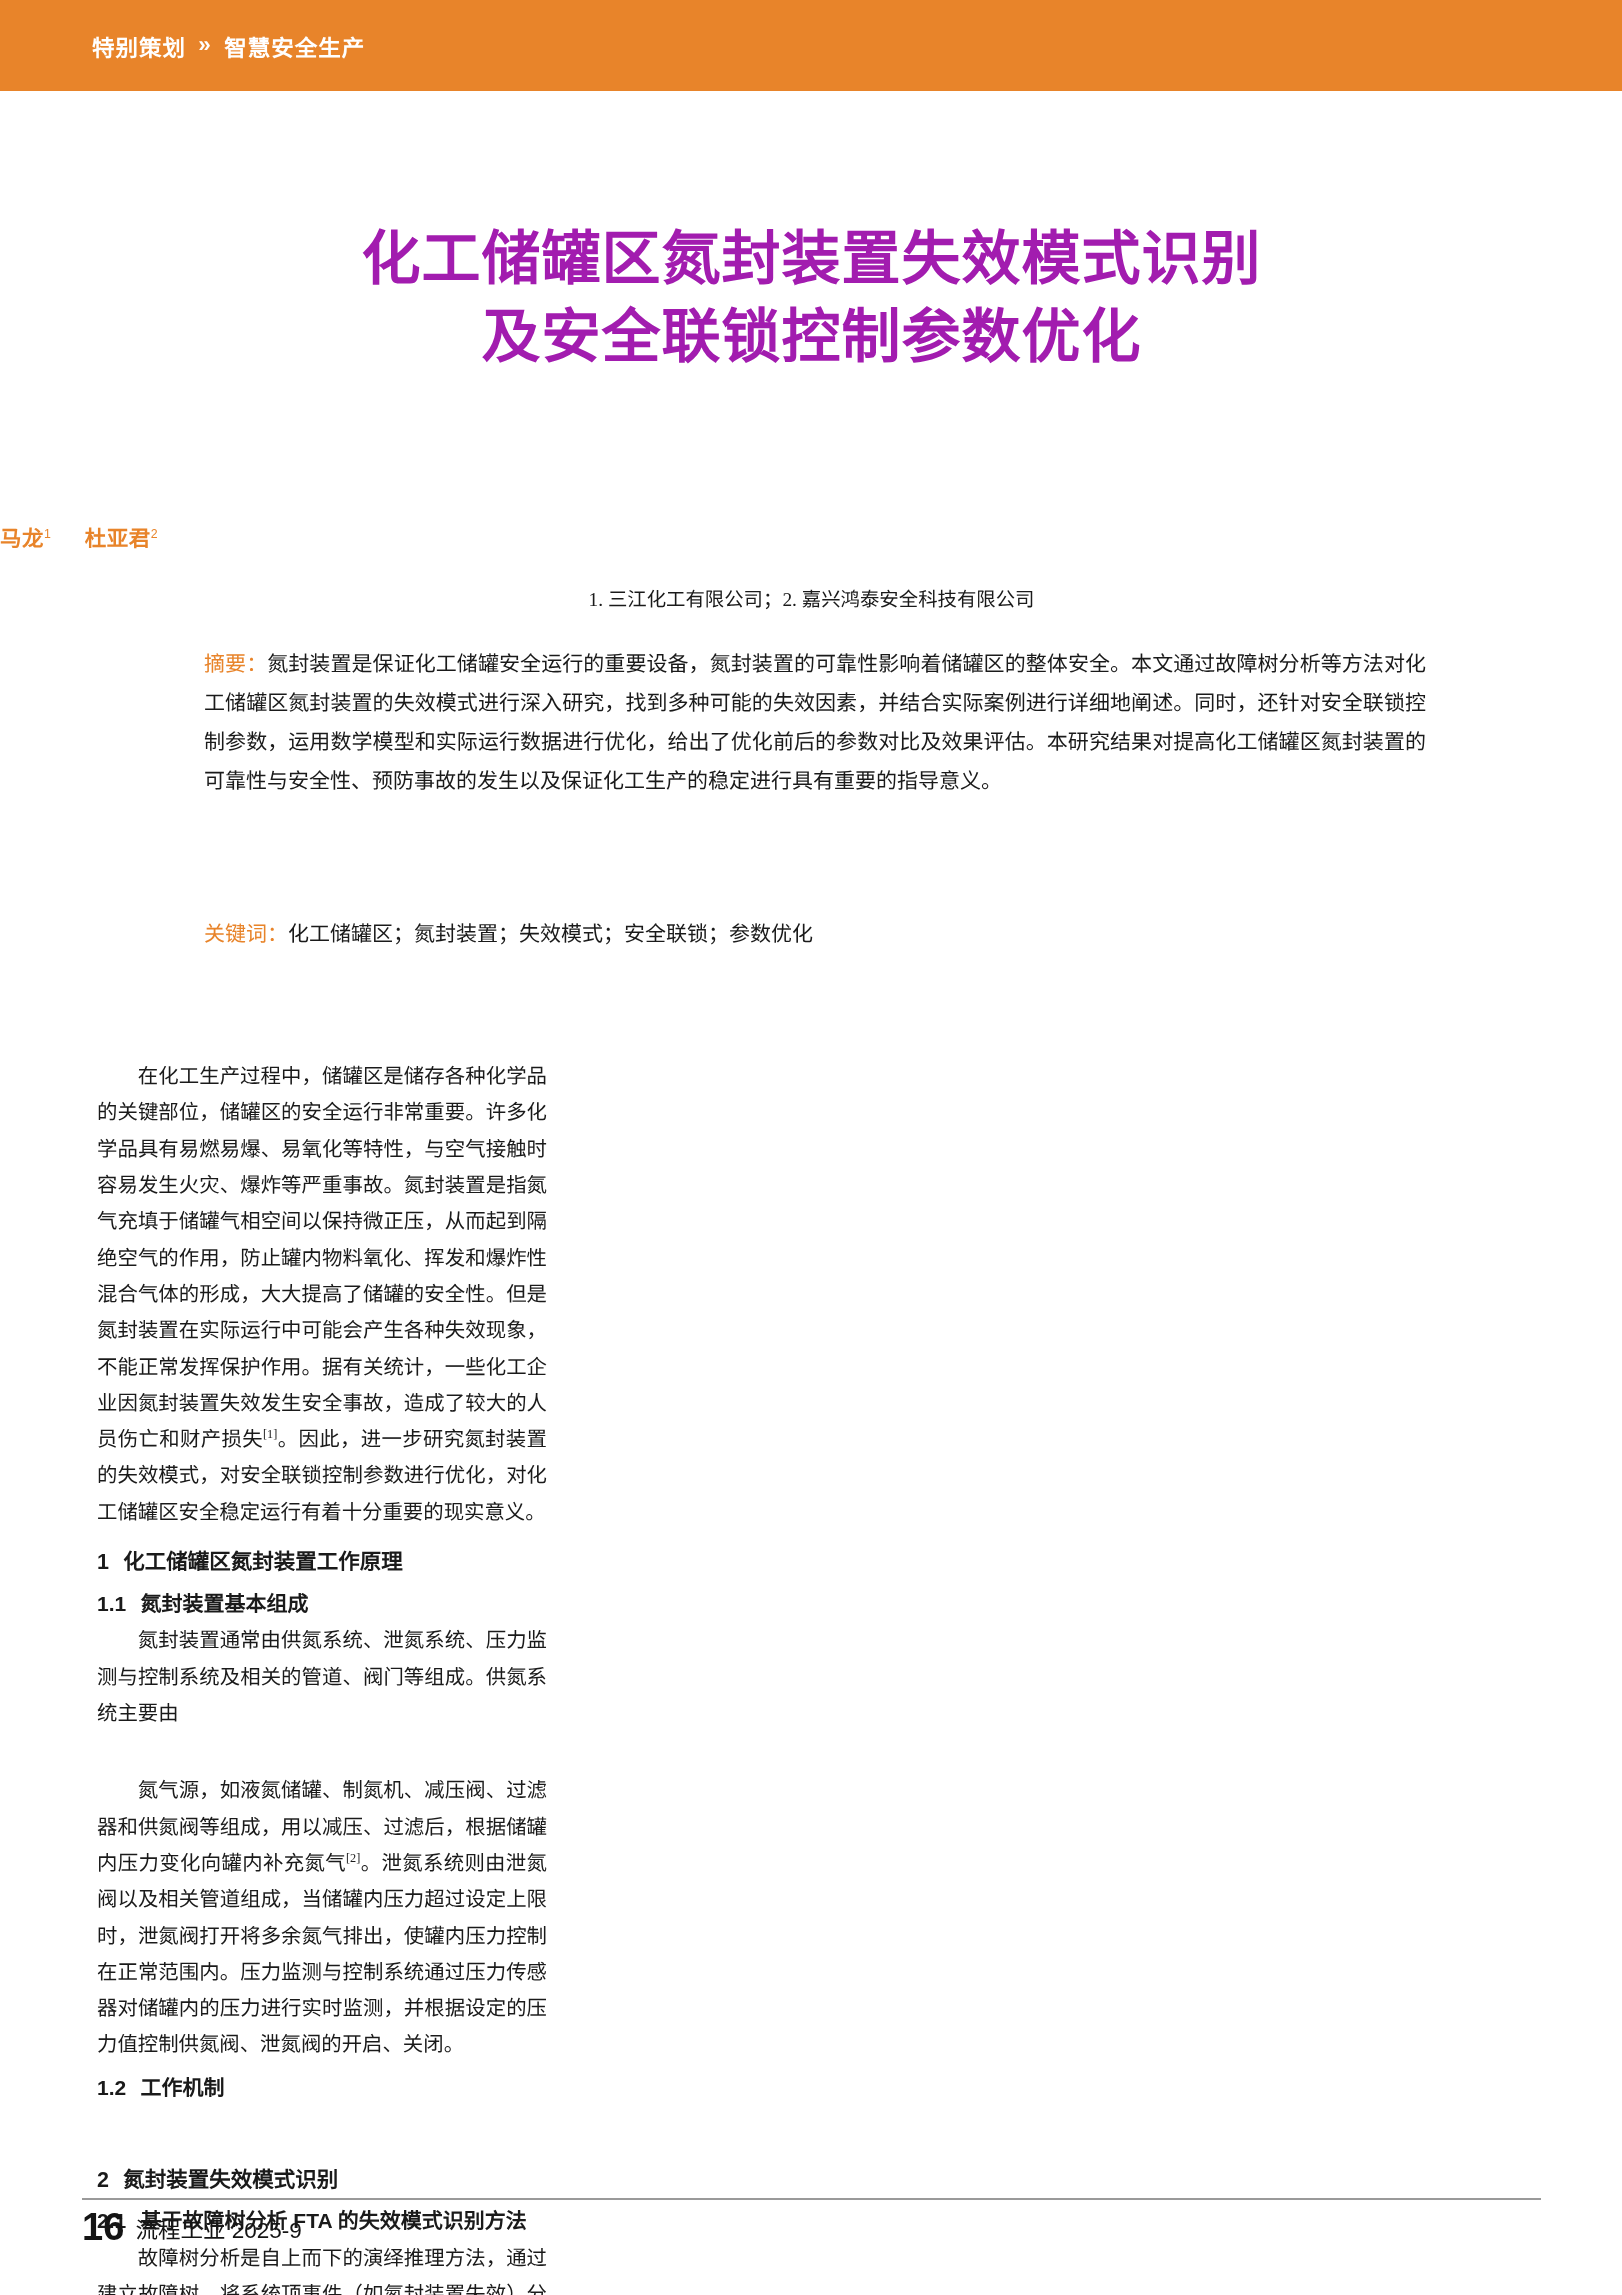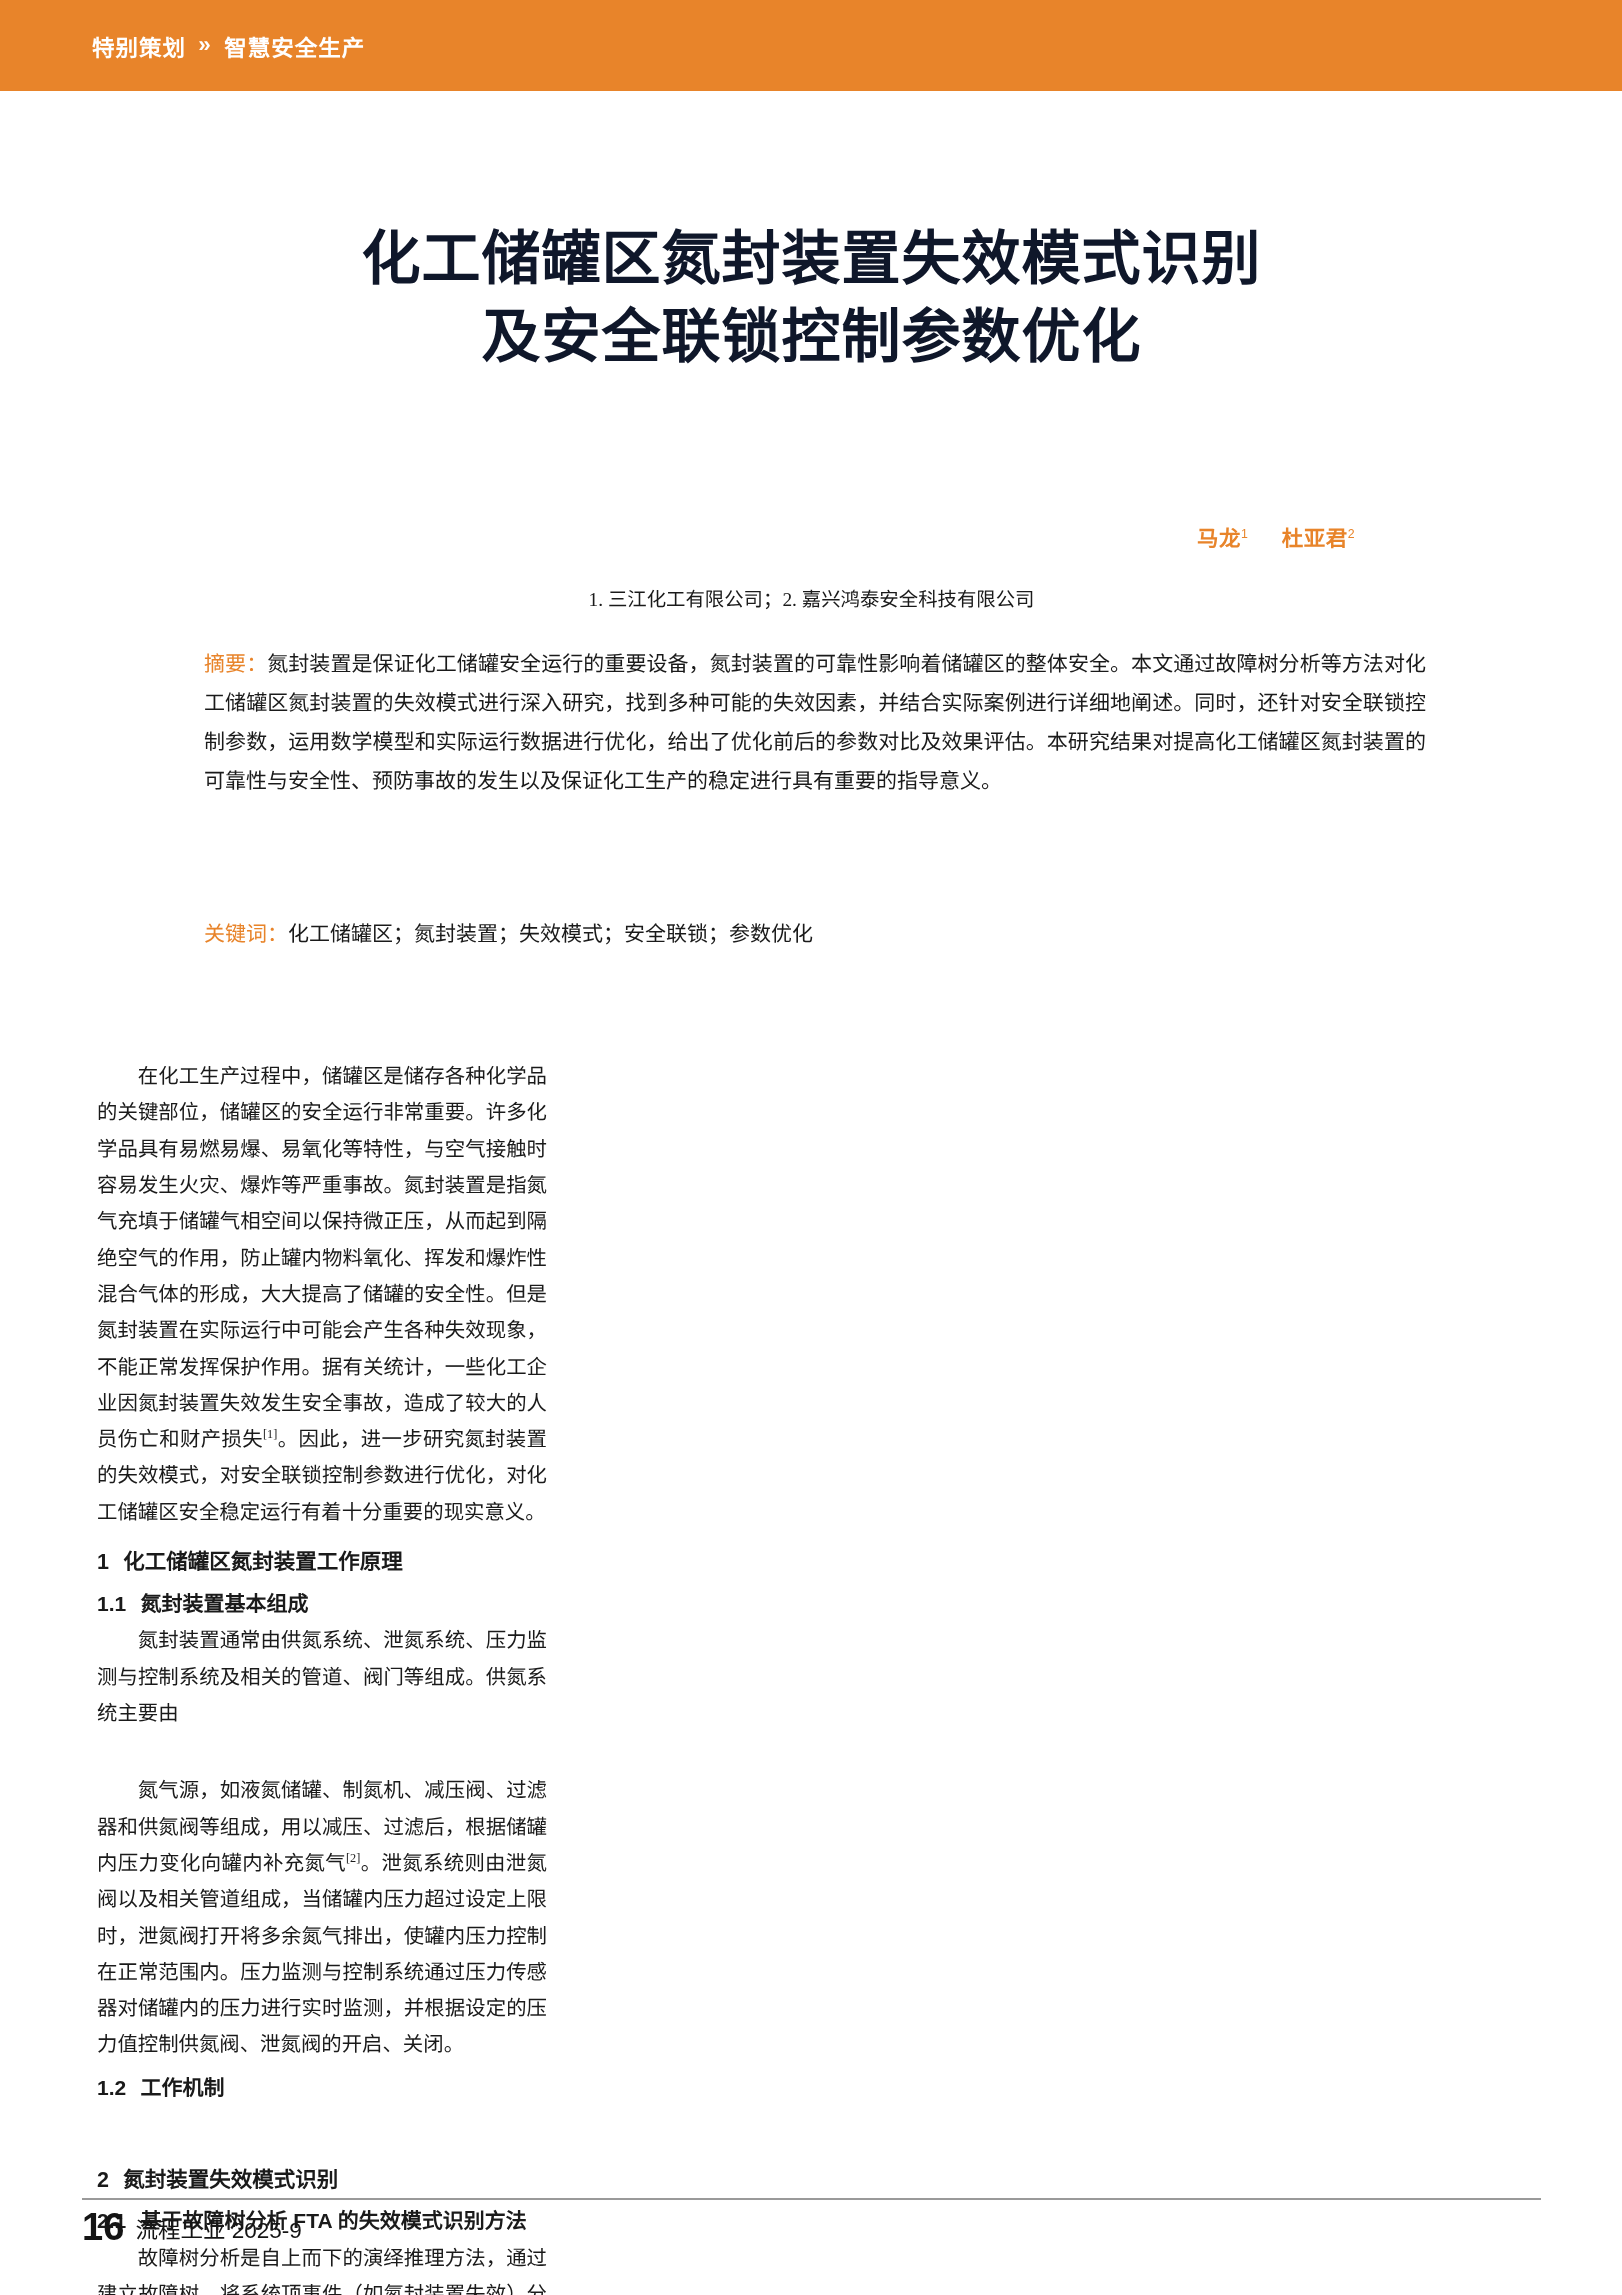--- a/index.html
+++ b/index.html
@@ -56,30 +56,30 @@
     left: 0;
     top: 220px;
     width: 1623px;
     text-align: center;
   }
   .title-line {
     font-family: "Liberation Sans", "DejaVu Sans", sans-serif;
     font-weight: bold;
     font-size: 59px;
     line-height: 1.33;
-    color: #0f172a;
+    color: #a21caf;
     letter-spacing: 1px;
   }
 
   .authors {
     position: absolute;
     left: 0;
     top: 521px;
     width: 1355px;
-    text-align: right;
+    text-align: left;
     font-family: "Liberation Sans", "DejaVu Sans", sans-serif;
     font-size: 21.5px;
     font-weight: bold;
     color: #e8842a;
     letter-spacing: 0.5px;
   }
   .authors sup {
     font-size: 12.3px;
     font-weight: normal;
     vertical-align: super;

